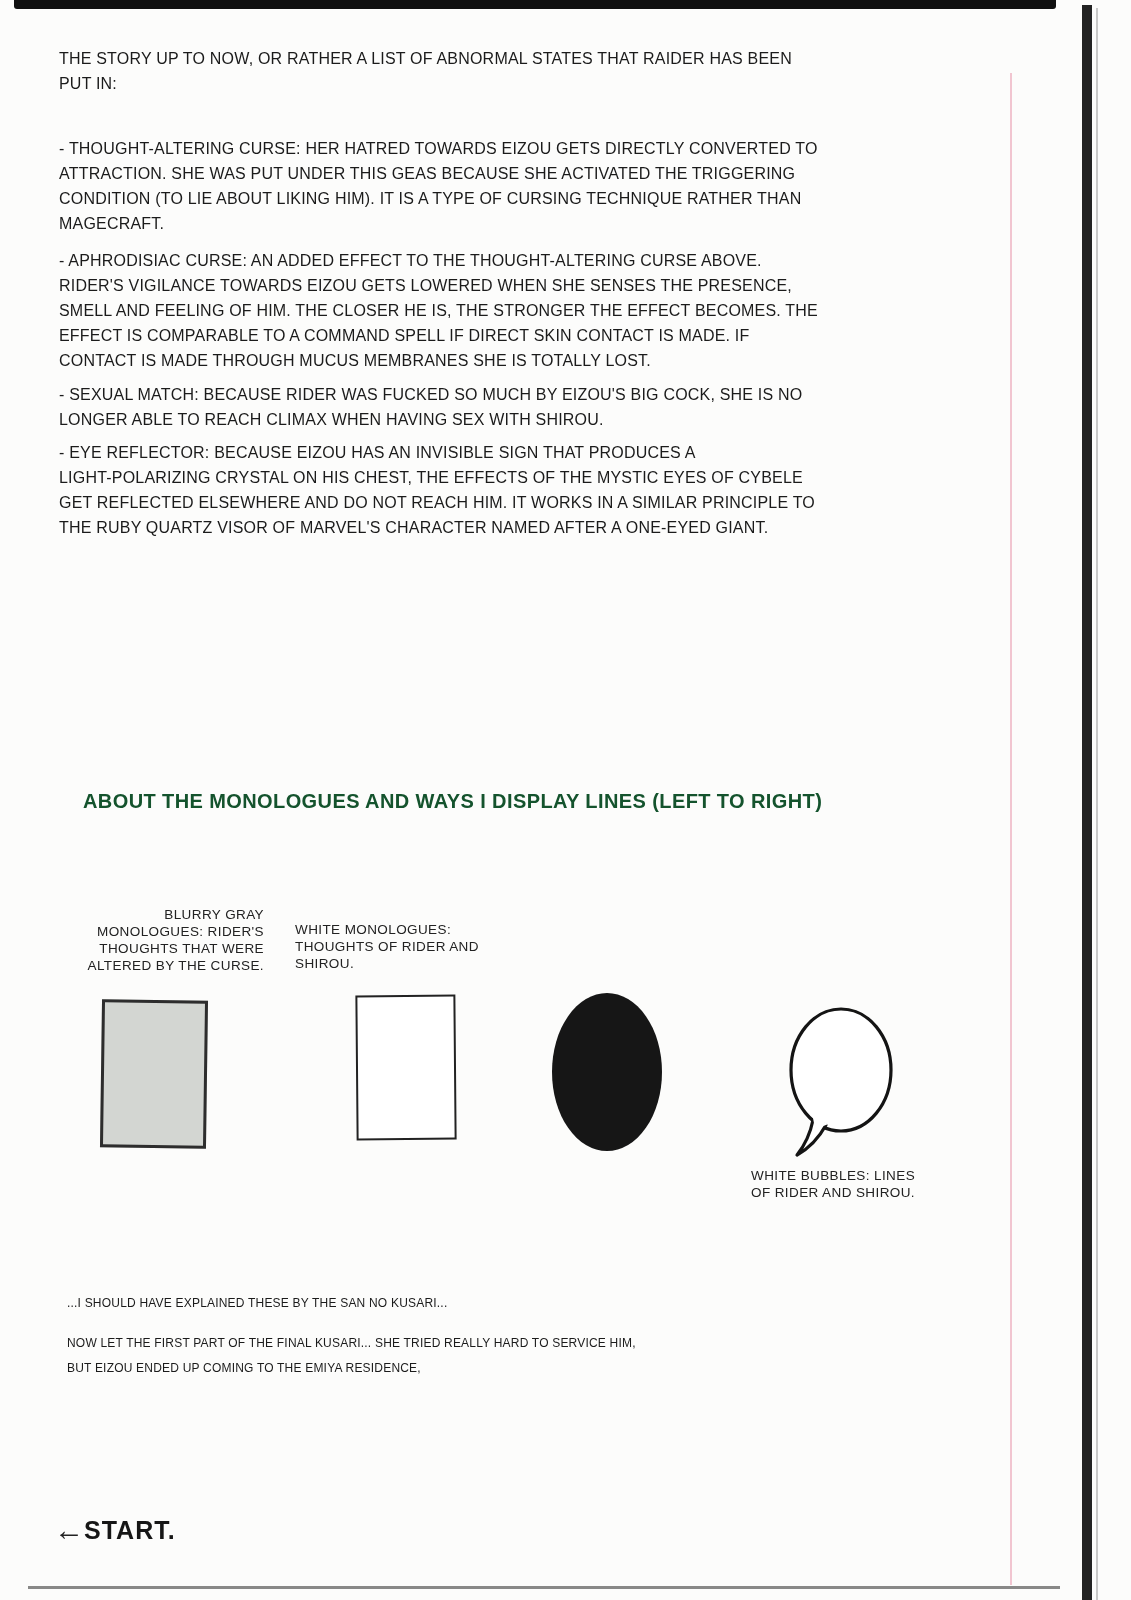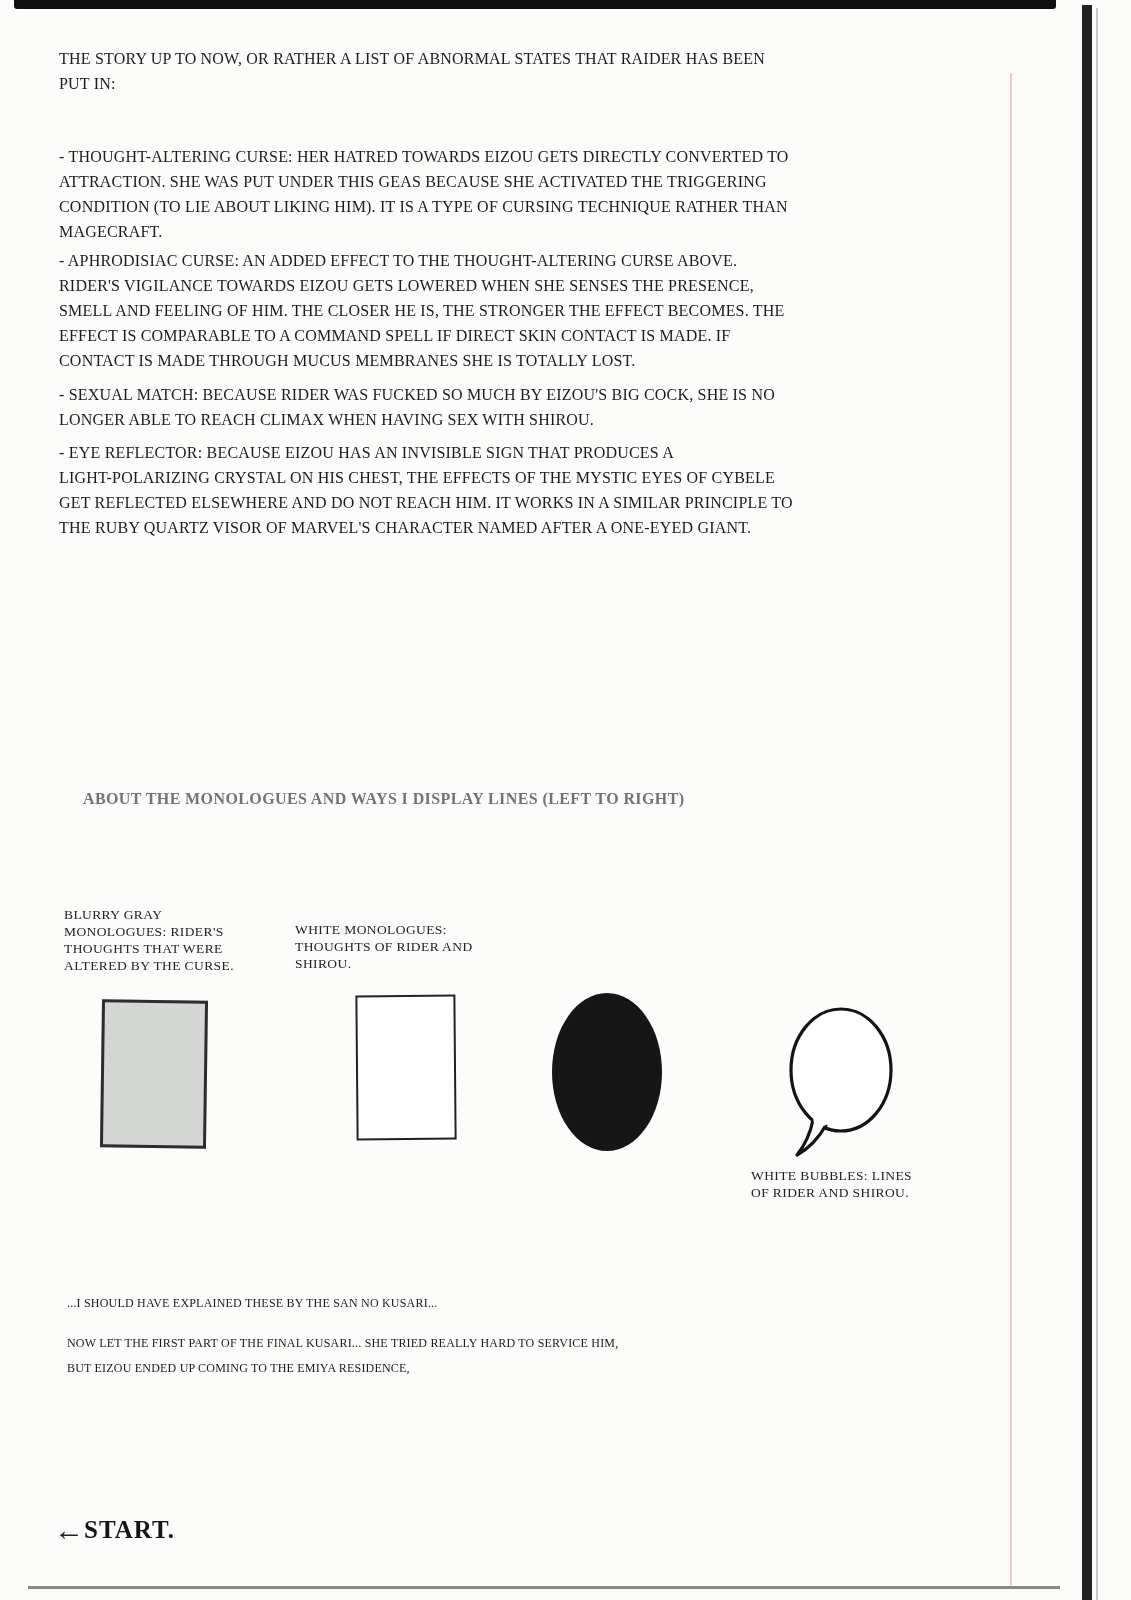--- a/index.html
+++ b/index.html
@@ -1,37 +1,37 @@
 <!DOCTYPE html>
 <html><head>
 <meta charset="utf-8">
 <style>
   html,body{margin:0;padding:0;background:#e8e8e8;}
   .page{
     position:relative;width:1131px;height:1600px;overflow:hidden;
     background:#fcfcfb;
-    font-family:Liberation Serif, serif;
+    font-family:Liberation Sans, sans-serif;
     color:#1b1b1b;
   }
   .txt{white-space:pre-line;}
   
   .p{position:absolute;left:59px;width:835px;font-size:16px;line-height:25px;letter-spacing:0.2px;}
   #p0{top:46px;}
-  #p1{top:136px;margin-top:8px;}
+  #p1{top:136px;}
   #p2{top:248px;}
   #p3{top:382px;}
   #p4{top:440px;}
   
   .heading{
     position:absolute;left:83px;top:790px;width:1000px;
-    font-size:16px;font-weight:bold;letter-spacing:0.4px;color:#737373;
+    font-size:20px;font-weight:bold;letter-spacing:0.4px;color:#14532d;
   }
   
   .shape-label{position:absolute;font-size:13.5px;line-height:17px;letter-spacing:0.4px;color:#222;}
-  #label-gray{left:64px;top:906px;width:200px;}
+  #label-gray{left:64px;top:906px;width:200px;text-align:right;}
   #label-white{left:295px;top:921px;width:210px;}
   #label-black{left:529px;top:1157px;width:220px;}
   #label-bubble{left:751px;top:1167px;width:220px;}
   
   .shape{position:absolute;}
   #shape-gray{
     left:101px;top:1000px;width:100px;height:142px;
     border:3px solid #2d2d2d;transform:rotate(0.8deg);
   }
   #shape-white{

